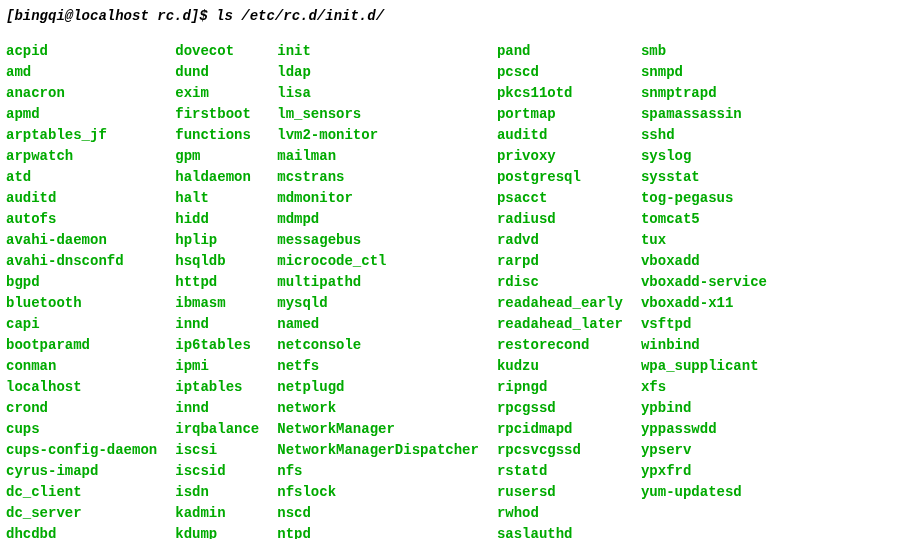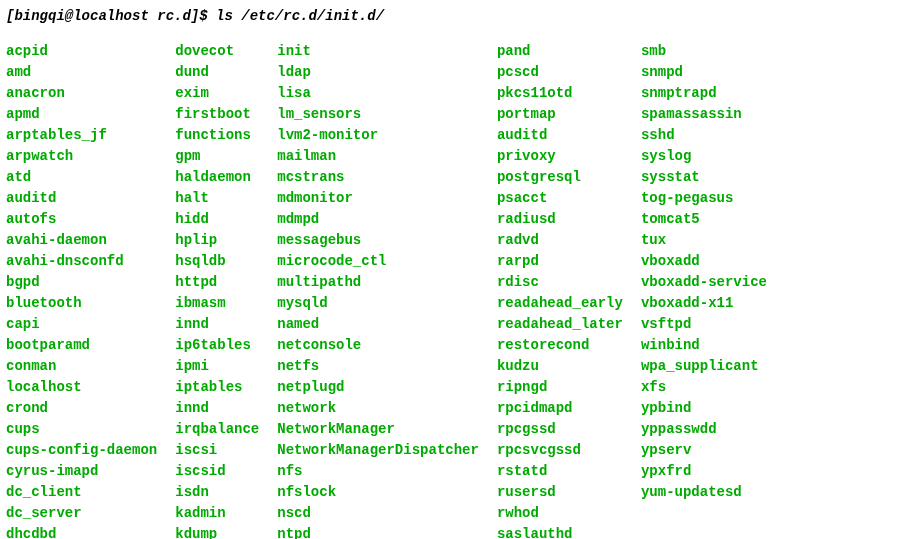--- a/index.html
+++ b/index.html
@@ -142,22 +142,22 @@
         <span class="entry">psacct</span>
         <span class="entry">radiusd</span>
         <span class="entry">radvd</span>
         <span class="entry">rarpd</span>
         <span class="entry">rdisc</span>
         <span class="entry">readahead_early</span>
         <span class="entry">readahead_later</span>
         <span class="entry">restorecond</span>
         <span class="entry">kudzu</span>
         <span class="entry">ripngd</span>
+        <span class="entry">rpcgssd</span>
         <span class="entry">rpcidmapd</span>
-        <span class="entry">rpcgssd</span>
         <span class="entry">rpcsvcgssd</span>
         <span class="entry">rstatd</span>
         <span class="entry">rusersd</span>
         <span class="entry">rwhod</span>
         <span class="entry">saslauthd</span>
         <span class="entry">sendmail</span>
       </div>
     <div class="column">
         <span class="entry">smb</span>
         <span class="entry">snmpd</span>

